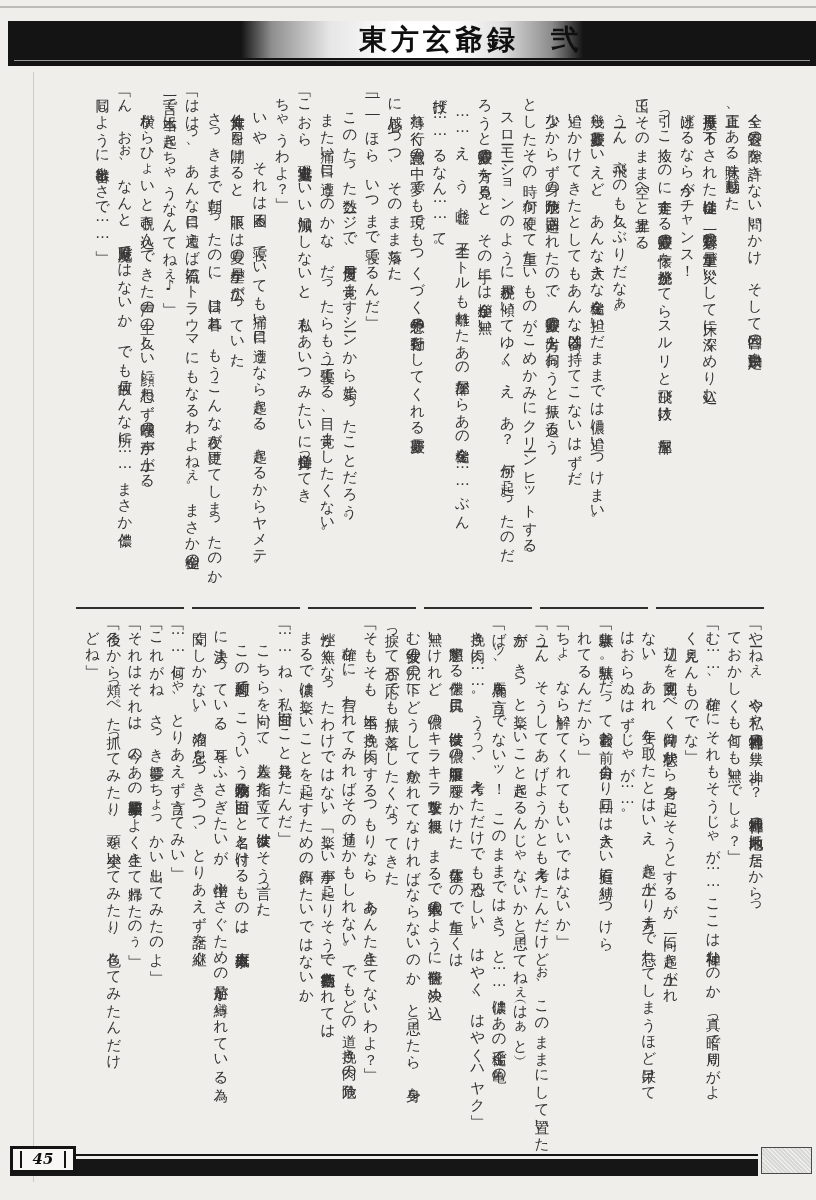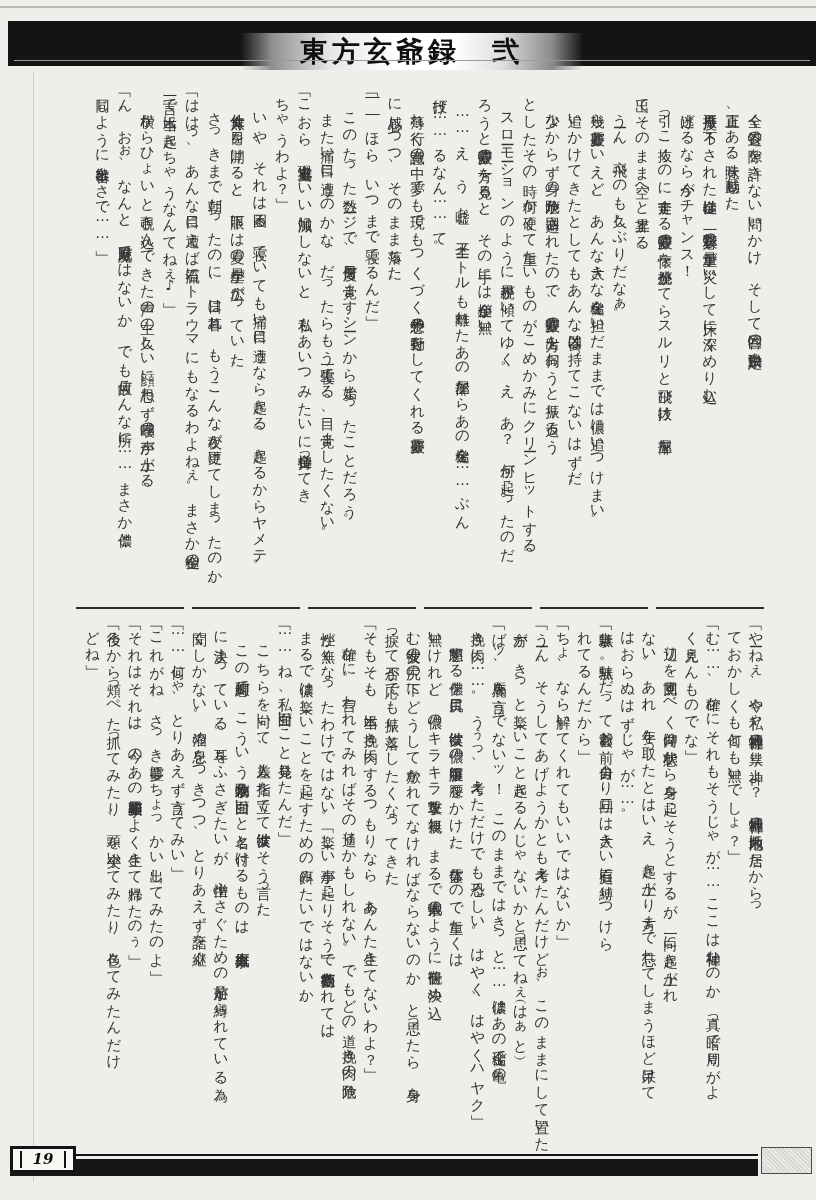--- a/index.html
+++ b/index.html
@@ -5,24 +5,24 @@
   html,body{margin:0;padding:0;background:#e8e6e2;}
   .page{
     position:relative;width:816px;height:1200px;margin:0 auto;
     background:#f0eeea;overflow:hidden;
     font-family:"DejaVu Sans","Liberation Sans",sans-serif;
   }
   .top-line{position:absolute;top:6px;left:0;width:816px;height:2px;background:#bdbbb7;}
   .header-bar{position:absolute;top:21px;left:8px;width:808px;height:45px;background:#141414;}
   .header-inner-line{position:absolute;left:6px;right:6px;bottom:5px;height:1px;background:#9a9a9a;}
   .title-band{
-    position:absolute;top:12px;left:50%;transform:translateX(-50%);
+    position:absolute;top:0;left:50%;transform:translateX(-50%);
     width:342px;height:37px;
     background:linear-gradient(90deg,rgba(20,20,20,0) 0%,#8f8f8f 9%,#e6e6e6 26%,#ffffff 46%,#ffffff 62%,#e0e0e0 76%,#8a8a8a 91%,rgba(20,20,20,0) 100%);
-    display:flex;align-items:center;justify-content:center;
+    display:flex;align-items:center;justify-content:flex-end;
   }
   .title{
     font-family:"DejaVu Serif","Liberation Serif",serif;
     font-size:28px;font-weight:bold;color:#101010;letter-spacing:4px;white-space:pre;
   }
   .left-edge-line{position:absolute;left:33px;top:72px;height:1110px;width:1px;background:#cfccc7;}
 
   .text-block{
     position:absolute;writing-mode:vertical-rl;text-orientation:upright;
     color:#333;font-size:14.5px;letter-spacing:0.4px;
@@ -143,18 +143,18 @@
       <div class="vline">「これがね、さっき霊夢にちょっかい出してみたのよ」</div>
       <div class="vline">「それはそれは、今のあの霊夢殿相手によく生きて帰れたのぅ」</div>
       <div class="vline">「後ろから頬っぺた抓ってみたり、頭を小突いてみたり、色々してみたんだけ</div>
       <div class="vline">どね」</div>
     </div>
 
   <div class="footer-thin-line"></div>
   <div class="footer-bar"></div>
 
   <div class="pagenum-box">
-    <span class="pagenum">19</span>
+    <span class="pagenum">45</span>
   </div>
 
   <div class="corner-box"></div>
 
 </div>
 
 </body></html>

